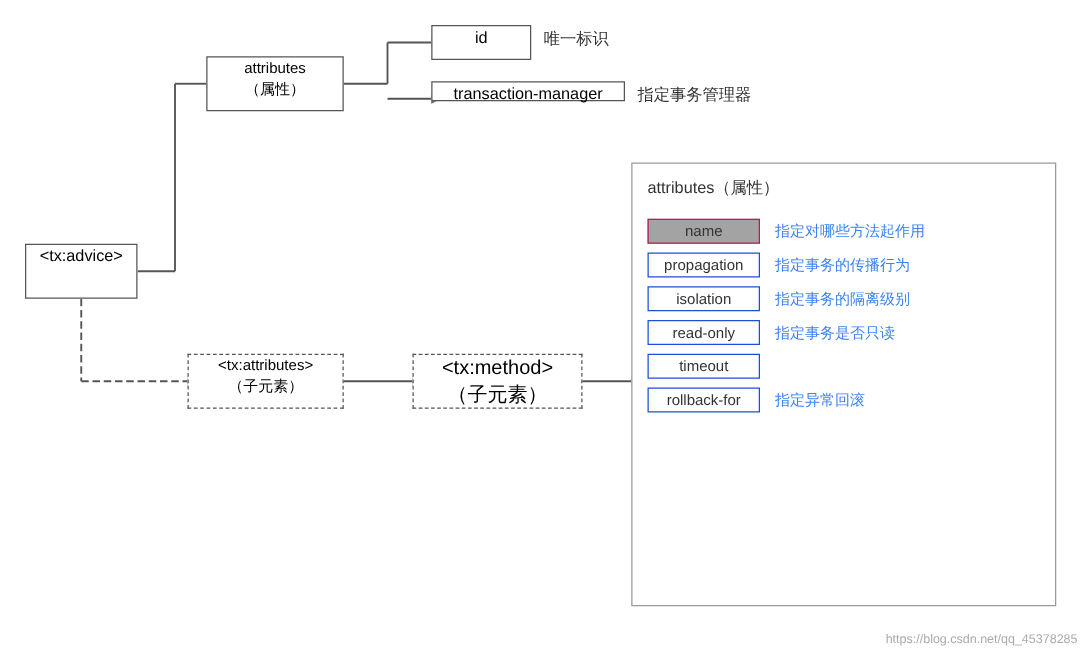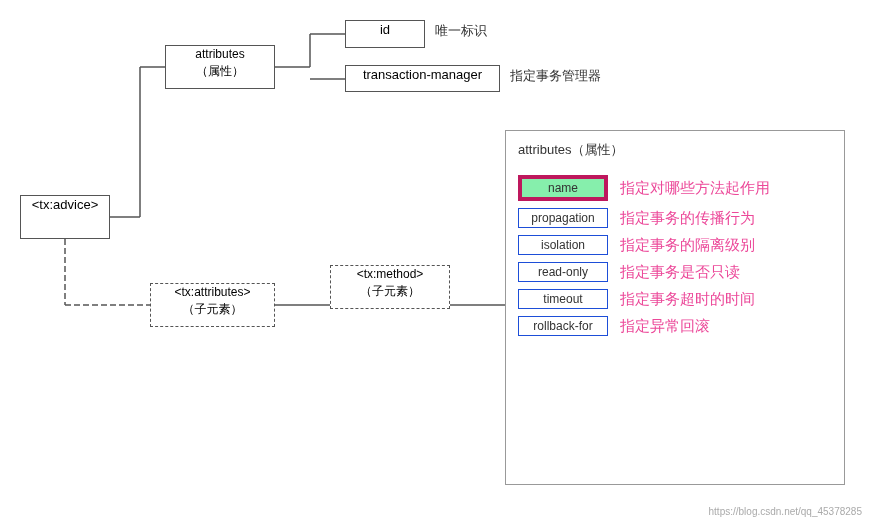--- a/index.html
+++ b/index.html
@@ -57,41 +57,41 @@
       width: 80px;
       height: 28px;
       font-size: 13px;
     }
 
     
     .box-tm {
       left: 345px;
       top: 65px;
       width: 155px;
-      height: 27px;
+      height: 16px;
       font-size: 13px;
     }
 
     
     .box-txattr {
       left: 150px;
       top: 283px;
       width: 125px;
       height: 44px;
       font-size: 12px;
       border: 1px dashed #555;
     }
 
     
     .box-txmethod {
       left: 330px;
-      top: 265px;
-      width: 120px;
-      height: 44px;
-      font-size: 12px;
+      top: 283px;
+      width: 136px;
+      height: 44px;
+      font-size: 16px;
       border: 1px dashed #555;
     }
 
     
     .right-panel {
       position: absolute;
       left: 505px;
       top: 130px;
       width: 340px;
       height: 355px;
@@ -117,28 +117,28 @@
       background: #fff;
       padding: 2px 8px;
       min-width: 90px;
       text-align: center;
       font-size: 12px;
       color: #333;
       flex-shrink: 0;
     }
 
     .attr-box-gray {
-      background: #86efac;
-      border: 4px solid #be185d;
+      background: #a3a3a3;
+      border: 1px solid #be185d;
     }
 
     .attr-desc {
       margin-left: 12px;
-      font-size: 15px;
-      color: #ec4899;
+      font-size: 12px;
+      color: #3b82f6;
     }
 
     
     .arrows-svg {
       position: absolute;
       top: 0; left: 0;
       width: 872px;
       height: 522px;
       pointer-events: none;
     }
@@ -229,21 +229,20 @@
     <div class="panel-row">
       <div class="attr-box">isolation</div>
       <div class="attr-desc">指定事务的隔离级别</div>
     </div>
     <div class="panel-row">
       <div class="attr-box">read-only</div>
       <div class="attr-desc">指定事务是否只读</div>
     </div>
     <div class="panel-row">
       <div class="attr-box">timeout</div>
-      <div class="attr-desc">指定事务超时的时间</div>
     </div>
     <div class="panel-row">
       <div class="attr-box">rollback-for</div>
       <div class="attr-desc">指定异常回滚</div>
     </div>
   </div>
 
   <div class="watermark">https://blog.csdn.net/qq_45378285</div>
 
 </div>

